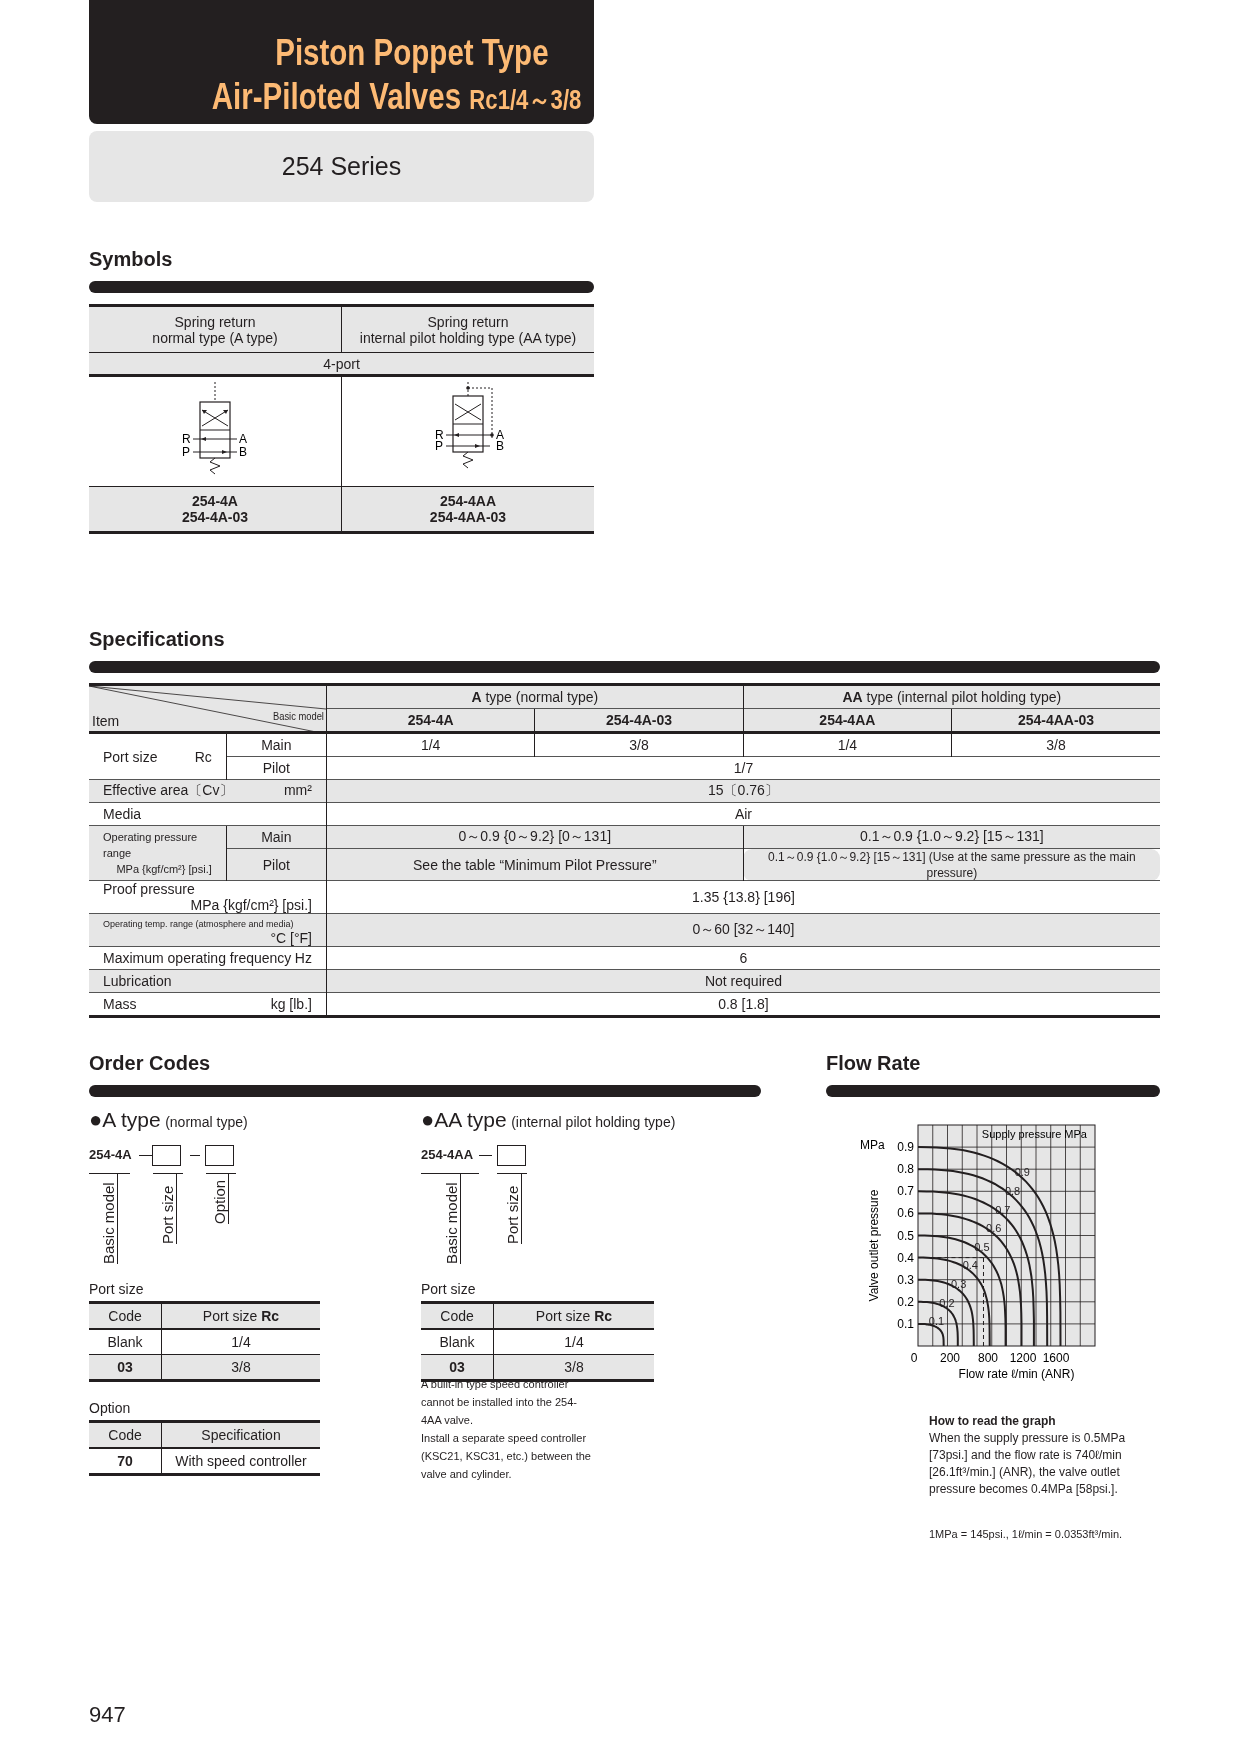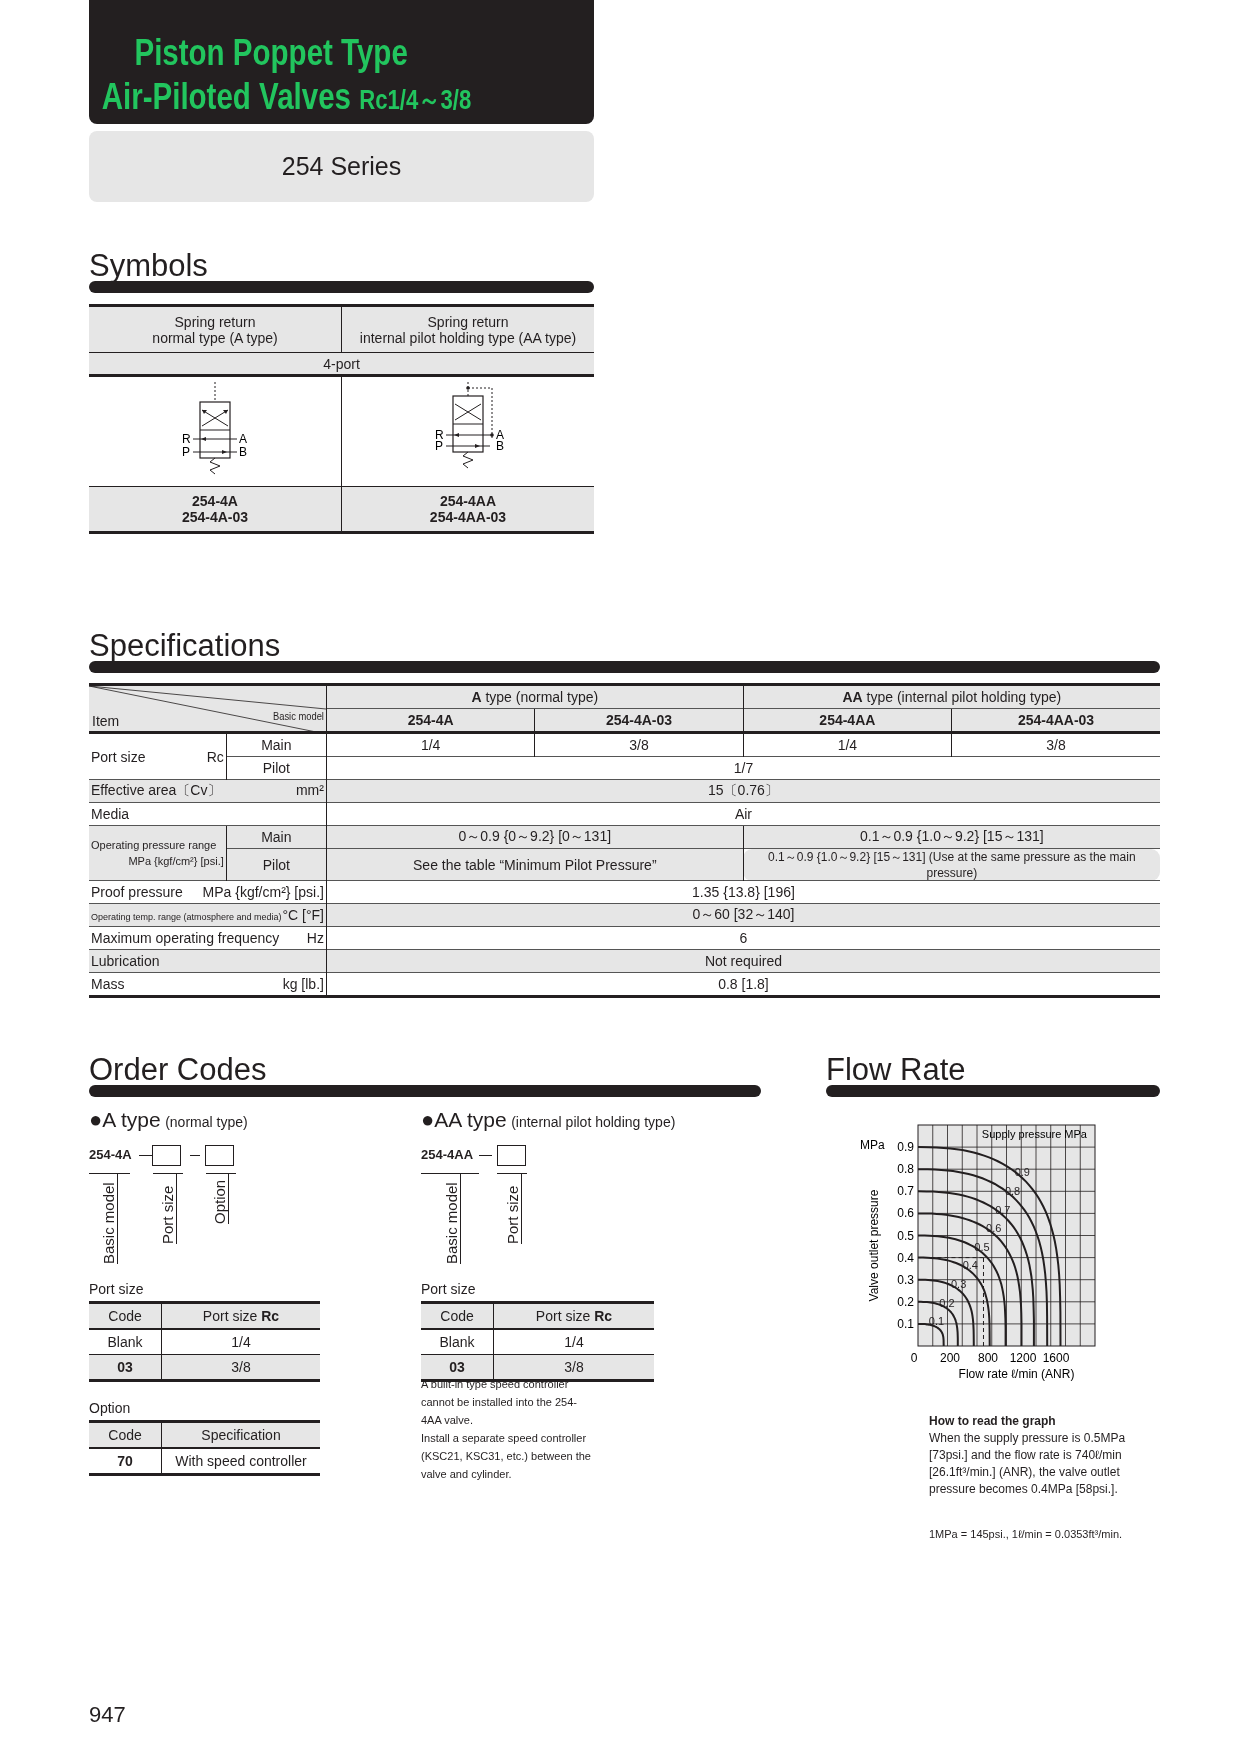--- a/index.html
+++ b/index.html
@@ -1,31 +1,31 @@
 <!DOCTYPE html>
 <html><head>
 <meta charset="utf-8">
 <style>
   html, body { margin:0; padding:0; background:#fff; }
   body { width:1240px; height:1752px; position:relative; font-family:"Liberation Sans", sans-serif; color:#231f20; overflow:hidden; }
   .abs { position:absolute; }
-  .title-box { left:89px; top:0; width:505px; height:124px; background:#231f20; border-radius:0 0 8px 8px; color:#22c55e; text-align:left; }
+  .title-box { left:89px; top:0; width:505px; height:124px; background:#231f20; border-radius:0 0 8px 8px; color:#fdba74; text-align:right; }
   .title-l1 { position:absolute; left:0; right:0; top:32px; font-family:"Liberation Sans", sans-serif; font-weight:bold; font-size:36px; letter-spacing:0px; transform:scaleX(0.82); transform-origin:center; }
   .title-l2 { position:absolute; left:-40px; right:-40px; top:76px; font-weight:bold; font-size:36px; transform:scaleX(0.82); transform-origin:center; white-space:nowrap; }
   .title-l2 .small { font-size:27px; }
   .series-box { left:89px; top:131px; width:505px; height:71px; background:#e6e6e6; border-radius:8px; text-align:center; line-height:71px; font-size:25px; }
-  .sec-title { font-weight:normal; font-size:31px; }
+  .sec-title { font-weight:bold; font-size:20px; }
   .bar { height:12px; background:#231f20; border-radius:6px; }
   table { border-collapse:collapse; }
   .sym { left:89px; top:304px; width:505px; font-size:14px; }
   .sym td { text-align:center; border-left:1px solid #231f20; }
   .sym td:first-child { border-left:none; }
   .gray { background:#e6e6e6; }
   .spec { left:89px; top:683px; width:1071px; font-size:14px; }
-  .spec td { border-top:1px solid #555; border-left:1px solid #231f20; height:22px; padding:0 2px; text-align:center; }
+  .spec td { border-top:1px solid #555; border-left:1px solid #231f20; height:22px; padding:0 14px; text-align:center; }
   .spec .itm { text-align:left; border-left:none; }
   .bold { font-weight:bold; }
   .order { font-size:14px; }
   .otable { font-size:14px; border-top:3px solid #231f20; border-bottom:3px solid #231f20; }
   .otable td { text-align:center; height:22px; border-top:1px solid #231f20; }
   .otable td + td { border-left:1px solid #231f20; }
   .vlabel { position:absolute; writing-mode:vertical-rl; transform:rotate(180deg); font-size:15px; }
   .code-box { position:absolute; width:27px; height:19px; border:1px solid #231f20; }
   .note { font-size:11px; line-height:18px; }
 </style>

